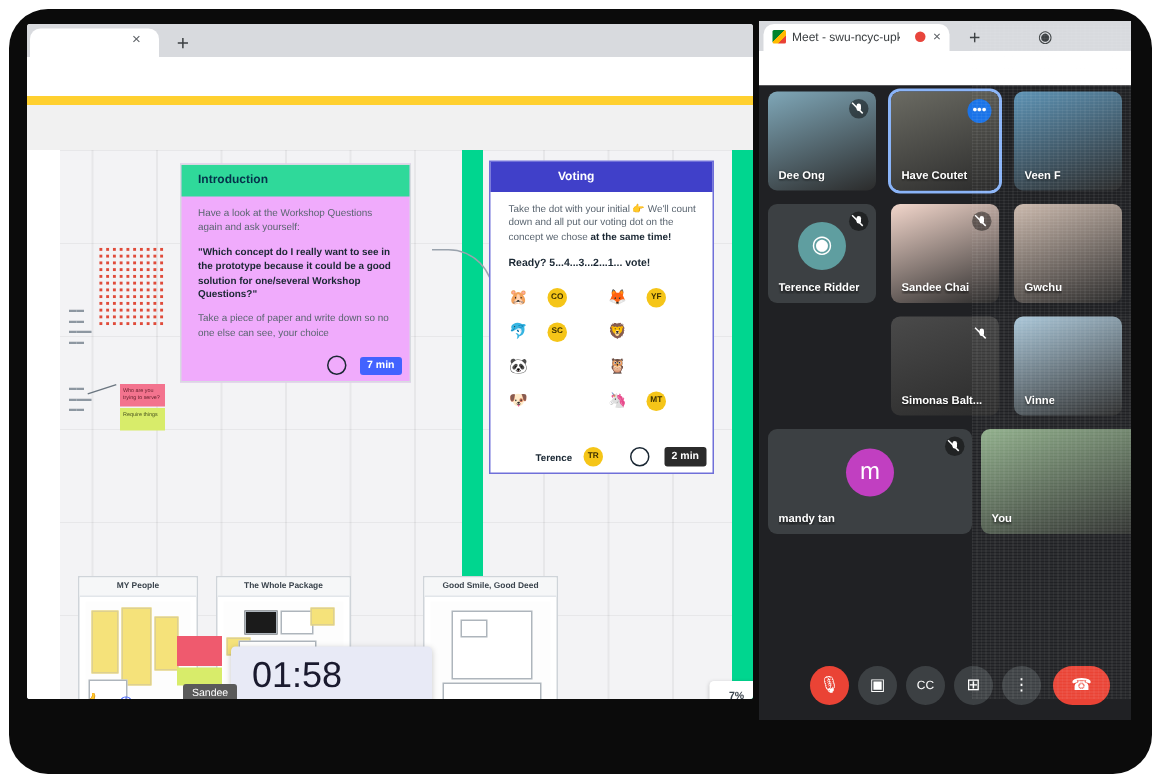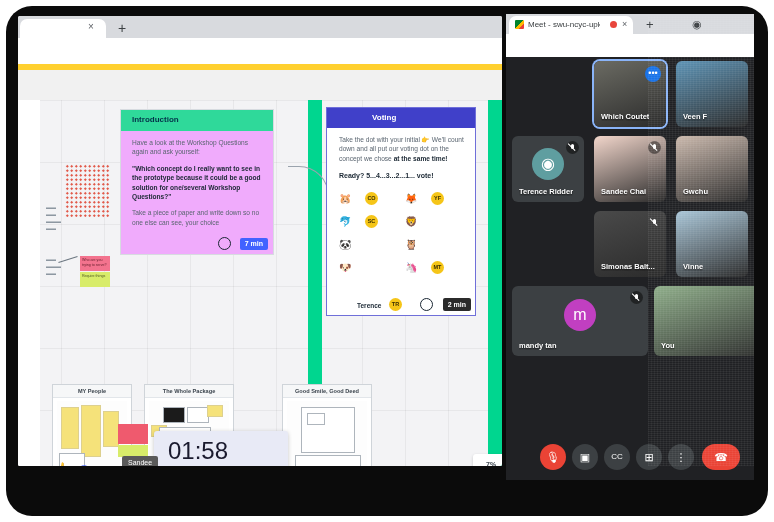--- a/index.html
+++ b/index.html
@@ -598,23 +598,27 @@
       <div class="meet-url-pill"></div>
       <div class="mtb" style="left:62px;font-size:7px">🔒</div>
       <div class="meet-url-text">meet.google.co...</div>
       <div class="mtb" style="left:162px">▣</div>
       <div class="mtb" style="left:182px">⌕</div>
       <div class="mtb" style="left:200px">☆</div>
       <div class="mtb" style="left:222px;color:#3c4043">✦</div>
     </div>
 
     <div class="meet-body" id="meetGrid">
+      <div class="tile" style="left: 6px; top: 4px; width: 72px; height: 66px; background: linear-gradient(160deg, rgb(127, 167, 184) 0%, rgb(43, 43, 43) 100%);">
+          <div class="mic-off"></div>
+          <div class="tile-name">Dee Ong</div>
+        </div>
         <div class="tile tile-active" style="left: 88px; top: 4px; width: 72px; height: 66px; background: linear-gradient(160deg, rgb(107, 107, 99) 0%, rgb(43, 43, 43) 100%);">
           <div class="opts-badge">•••</div>
-          <div class="tile-name">Which Coutet</div>
+          <div class="tile-name">Have Coutet</div>
         </div>
         <div class="tile" style="left: 170px; top: 4px; width: 72px; height: 66px; background: linear-gradient(160deg, rgb(93, 147, 181) 0%, rgb(43, 43, 43) 100%);">
           <div class="tile-name">Veen F</div>
         </div>
         <div class="tile" style="left: 6px; top: 79px; width: 72px; height: 66px; background: rgb(60, 64, 67);">
           <div class="avatar-circle" style="background: rgb(95, 158, 160);">◉</div>
           <div class="mic-off"></div>
           <div class="tile-name">Terence Ridder</div>
         </div>
         <div class="tile" style="left: 88px; top: 79px; width: 72px; height: 66px; background: linear-gradient(160deg, rgb(242, 214, 203) 0%, rgb(43, 43, 43) 100%);">

